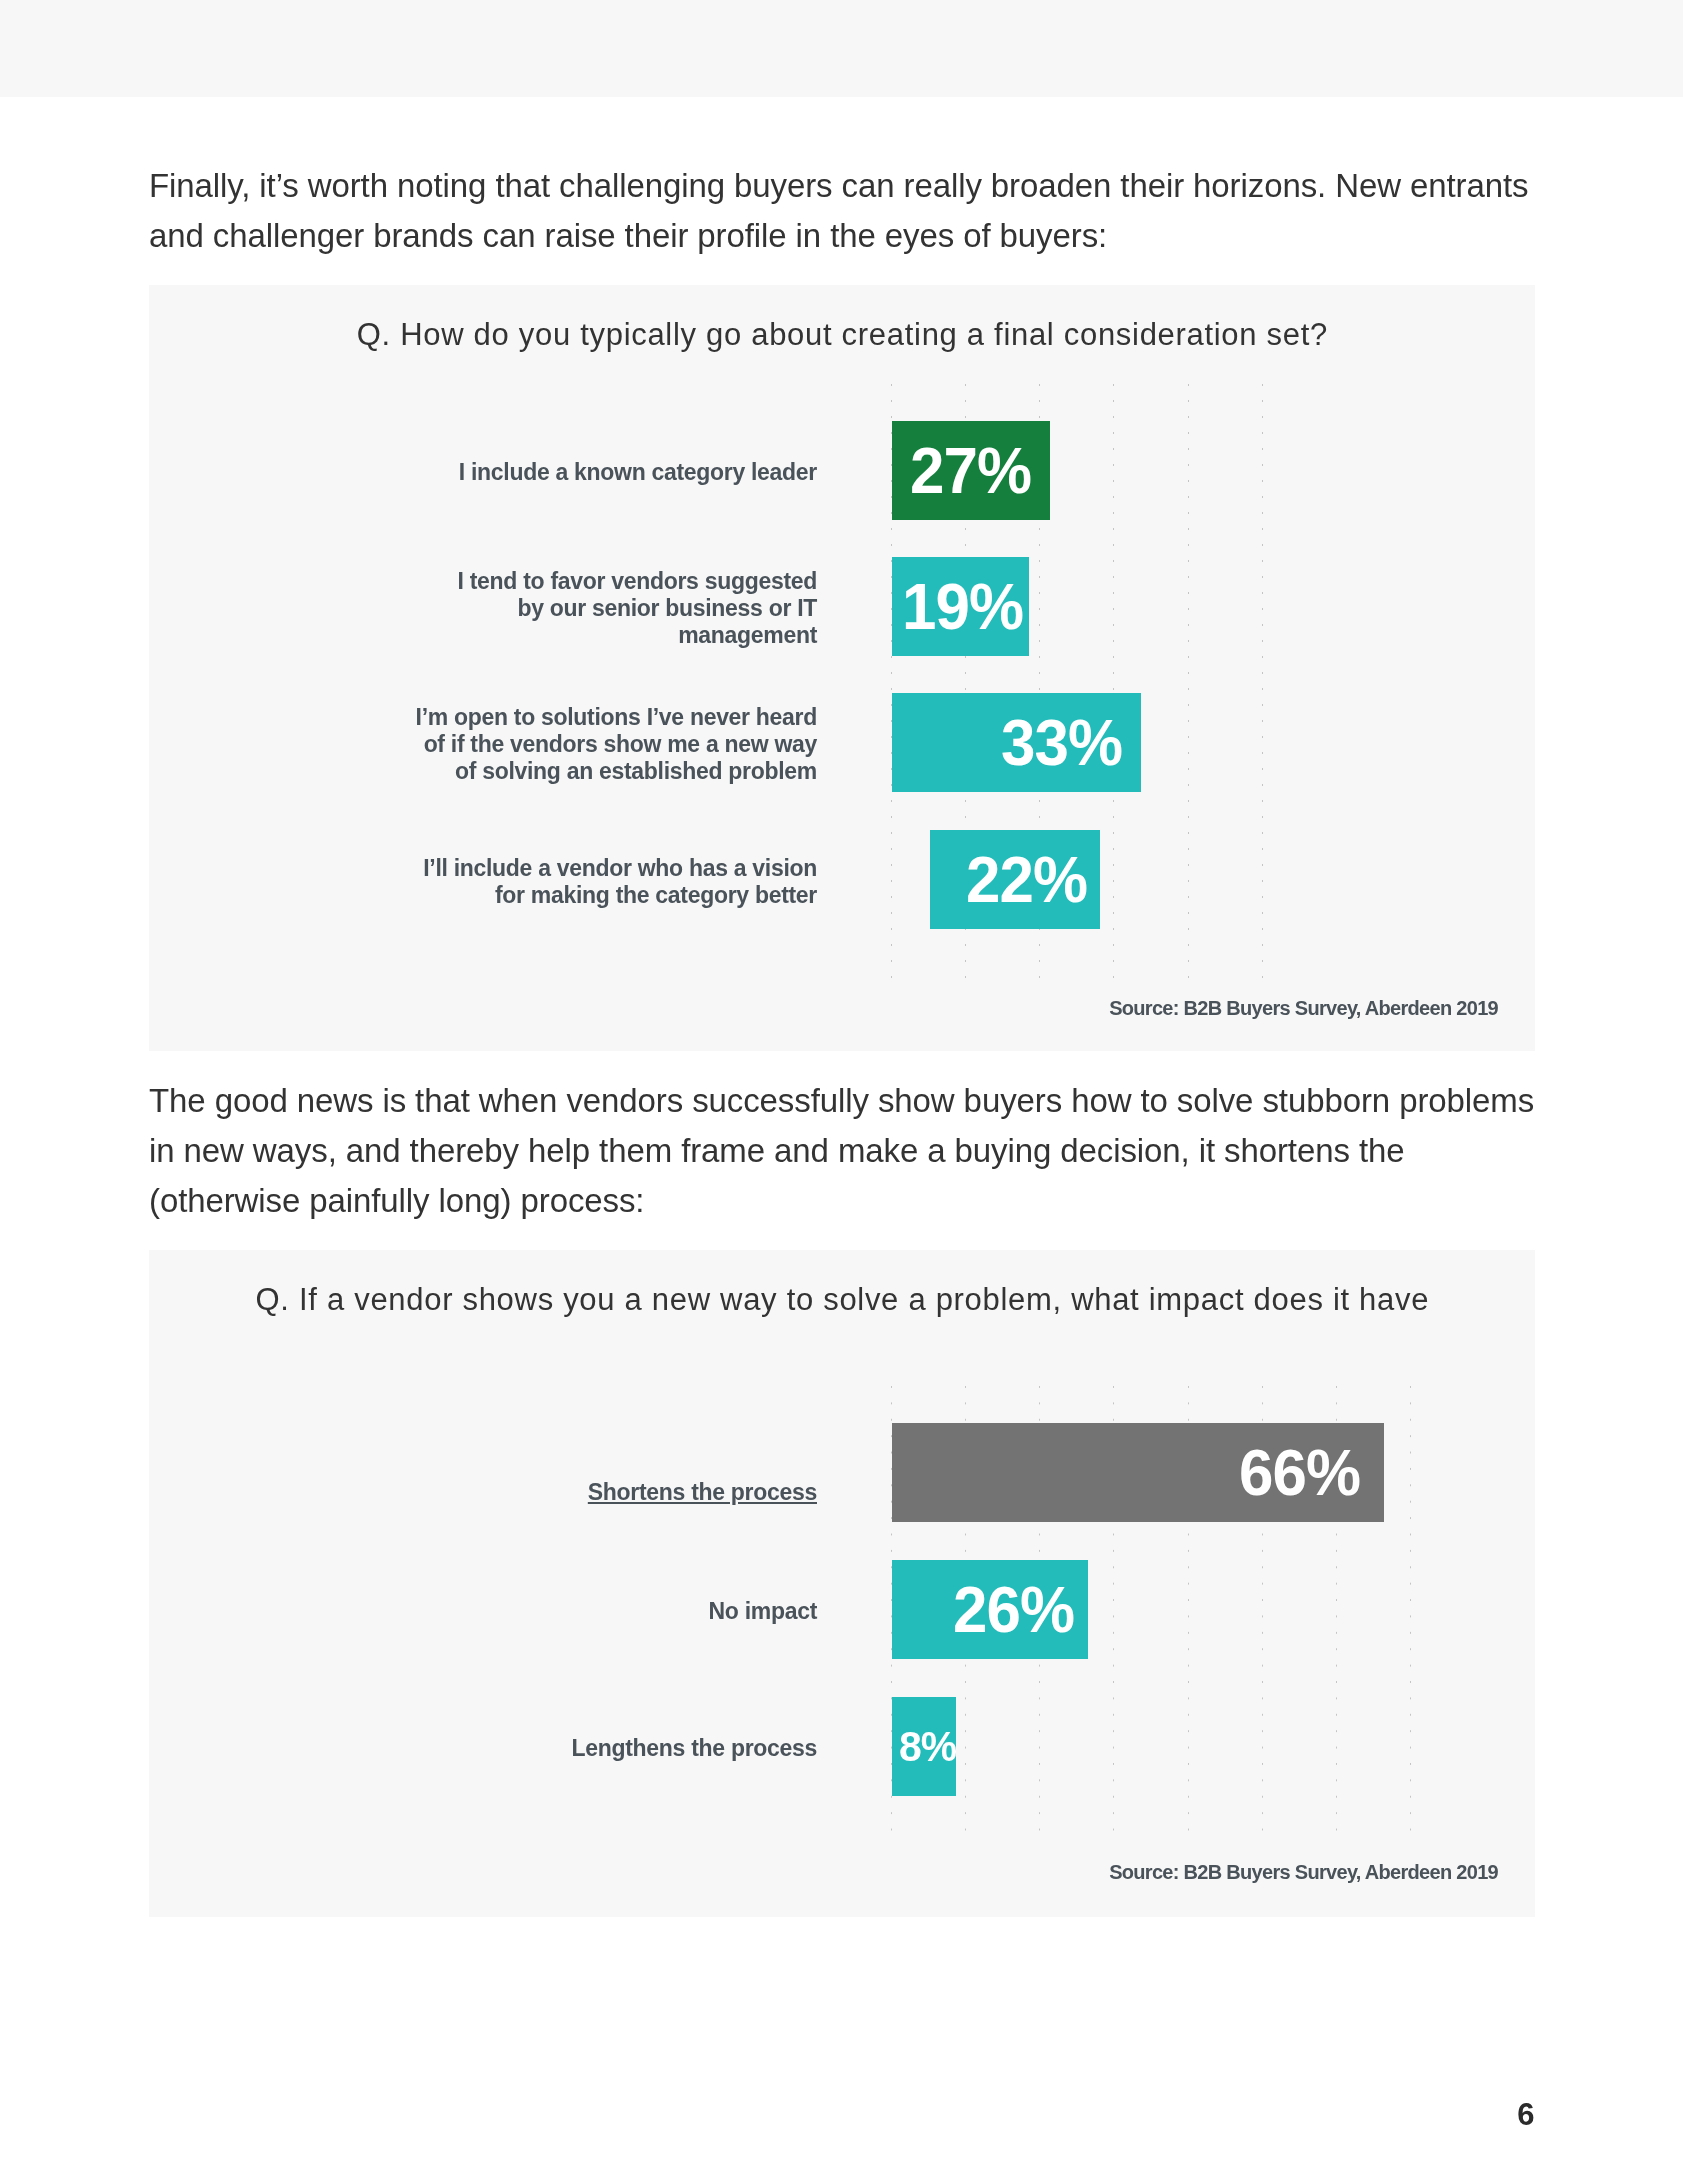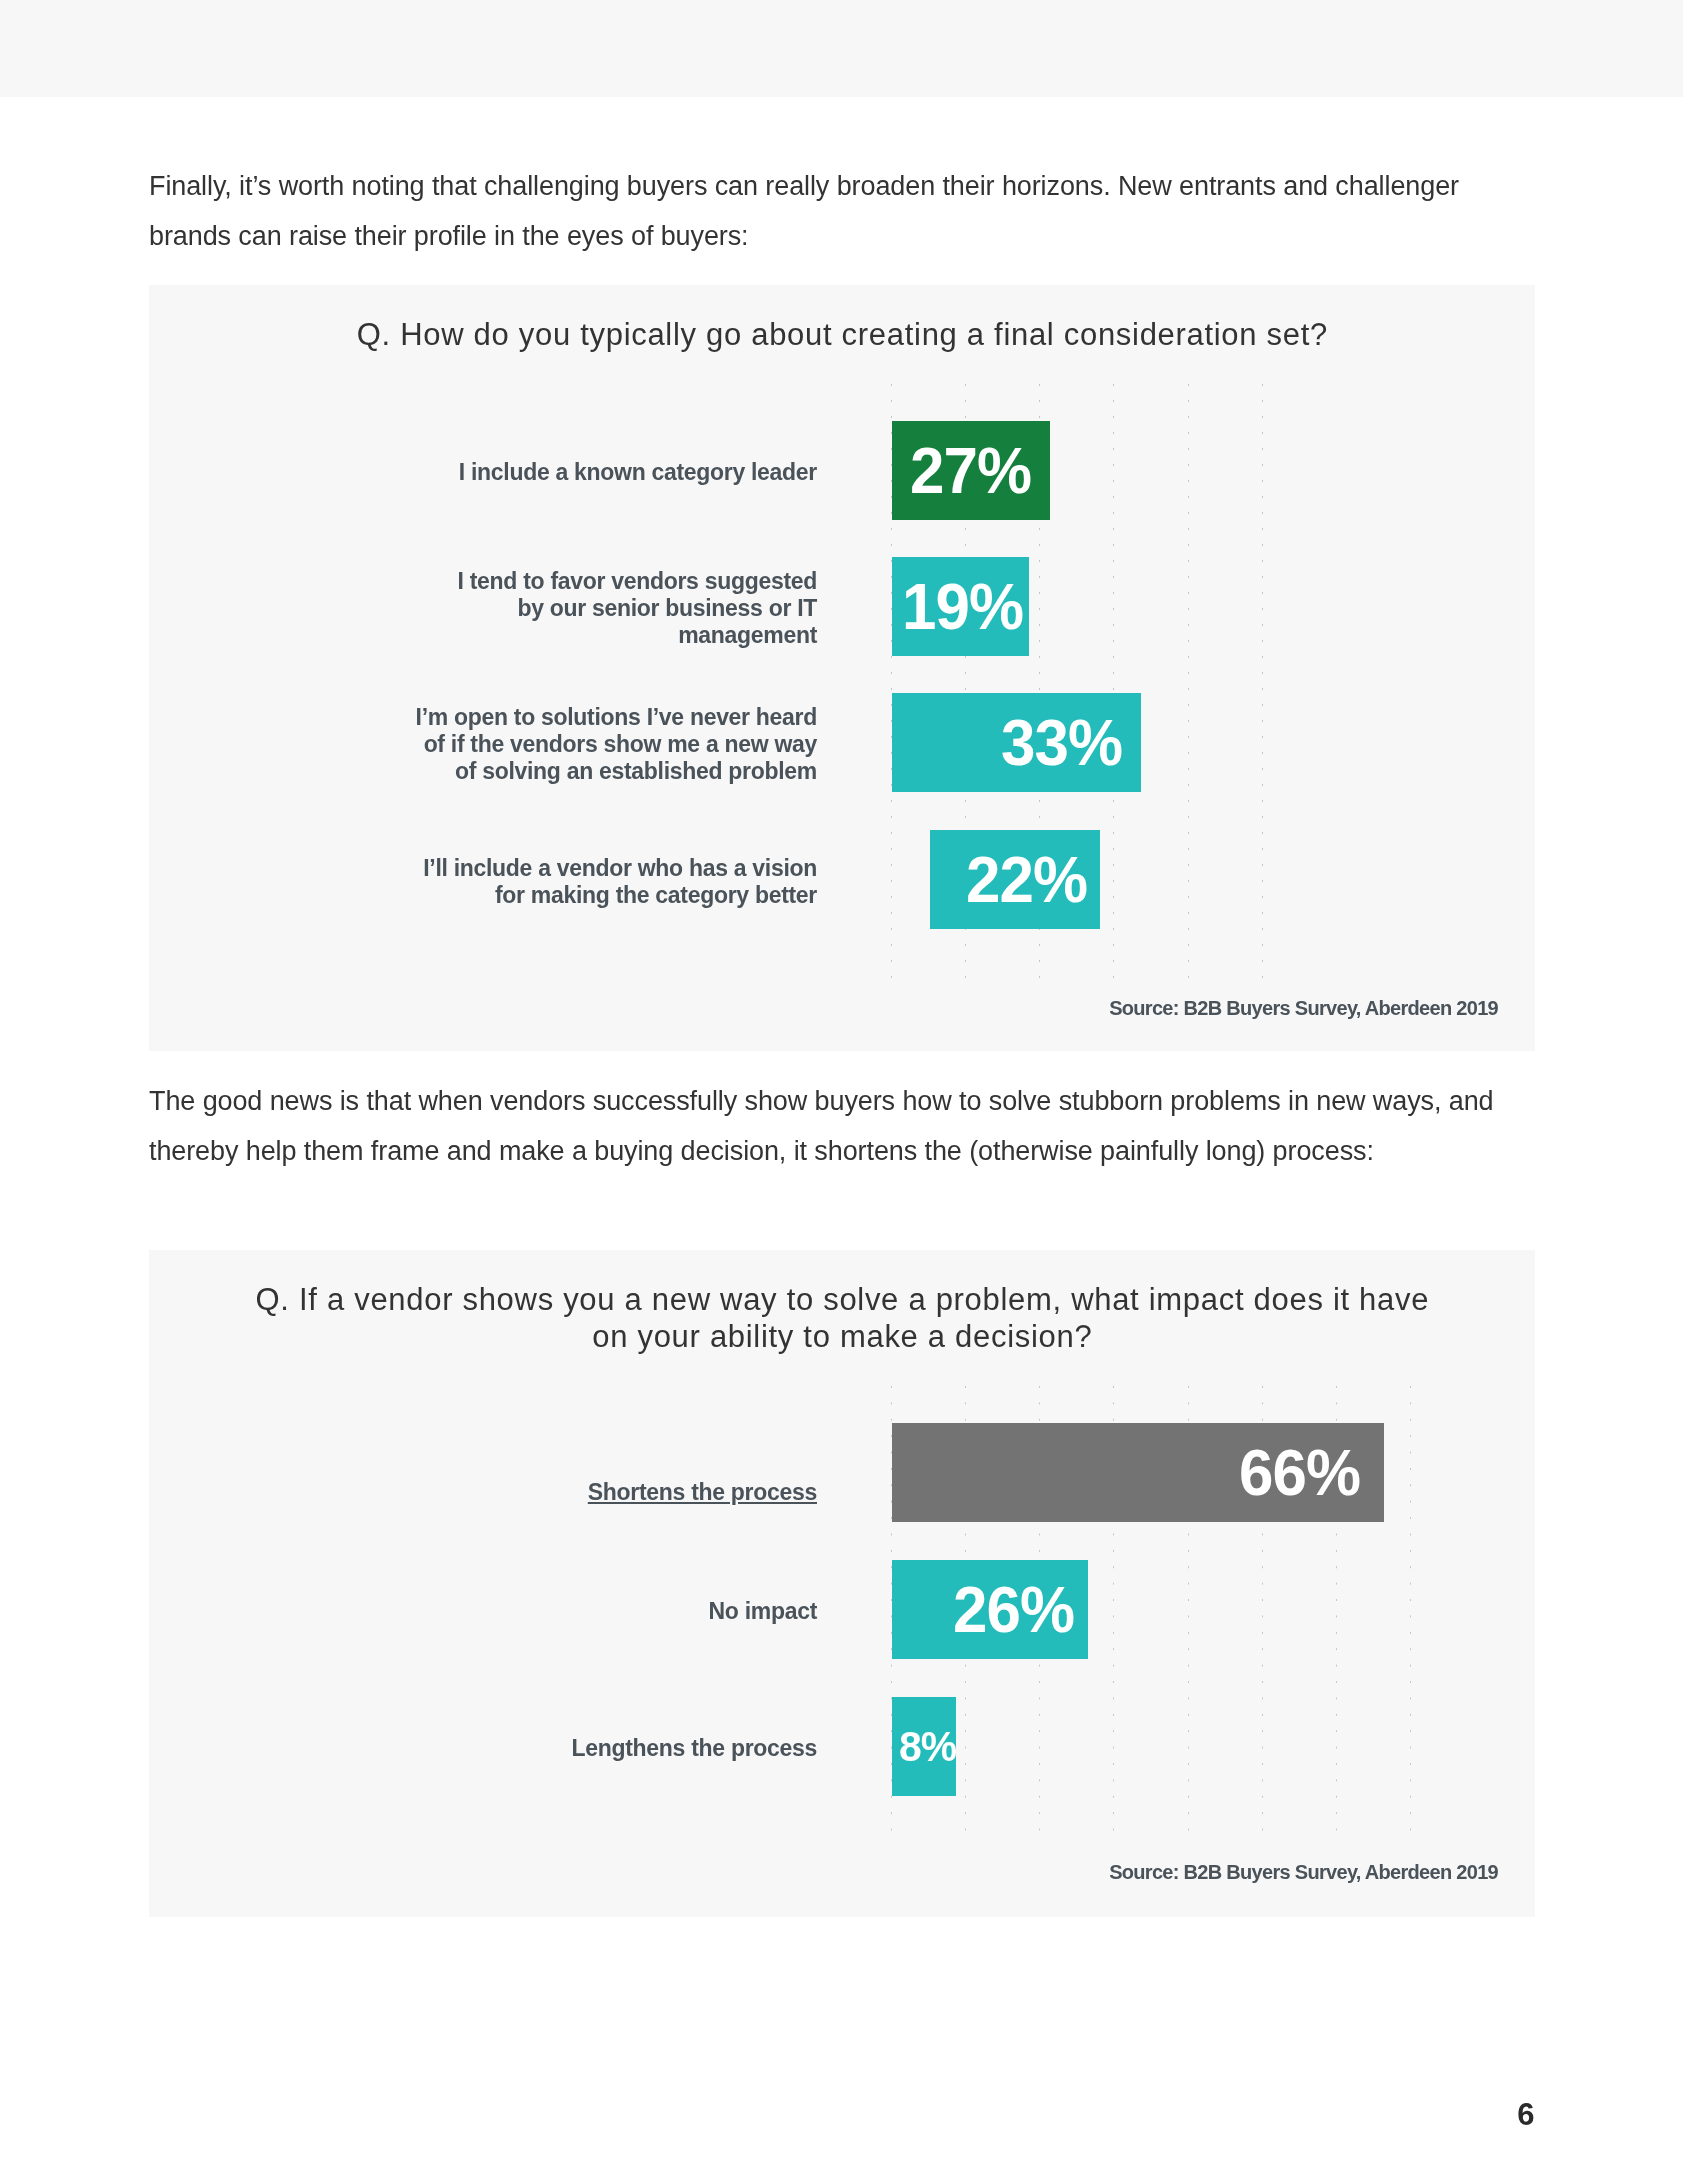--- a/index.html
+++ b/index.html
@@ -5,21 +5,21 @@
   html,body{margin:0;padding:0;}
   
   .aa{will-change:opacity;opacity:0.999;}
   body{
     width:1683px;height:2178px;position:relative;overflow:hidden;
     background:#ffffff;
     font-family:"Liberation Sans", sans-serif;
     -webkit-font-smoothing:antialiased;
   }
   .topband{position:absolute;left:0;top:0;width:1683px;height:97px;background:#f7f7f7;}
-  .para{position:absolute;color:#333333;font-size:27px;line-height:50px;letter-spacing:-0.1px;}
+  .para{position:absolute;color:#333333;font-size:33px;line-height:50px;letter-spacing:-0.1px;}
   #para1{left:149px;top:161px;width:1386px;}
   #para2{left:149px;top:1076px;width:1396px;}
 
   .chart{position:absolute;background:#f7f7f7;}
   #chart1{left:149px;top:285px;width:1386px;height:766px;}
   #chart2{left:149px;top:1250px;width:1386px;height:667px;}
 
   .ctitle{position:absolute;left:0;width:100%;text-align:center;color:#333333;font-size:31px;
           line-height:37px;letter-spacing:0.7px;text-indent:0.7px;}
   .grid{position:absolute;top:0;left:0;width:100%;height:100%;}
@@ -90,21 +90,20 @@
       </div>
     </div>
   <div class="src aa" id="c1src" style="right:37px;bottom:31px;">Source: B2B Buyers Survey, Aberdeen 2019</div>
 </div>
 
 <div class="para aa" id="para2">The good news is that when vendors successfully show buyers how to solve stubborn problems in new ways, and thereby help them frame and make a buying decision, it shortens the (otherwise painfully long) process:</div>
 
 <div class="chart" id="chart2">
   <div class="ctitle aa" id="c2title" style="top:31px;">
       <div>Q. If a vendor shows you a new way to solve a problem, what impact does it have</div>
-      <div>on your ability to make a decision?</div>
     </div>
   <div class="grid" id="c2grid">
       <div class="gcol" style="left: 742px; top: 136px; height: 447px; background-size: 1px 16.4px;"></div>
       <div class="gcol" style="left: 816px; top: 136px; height: 447px; background-size: 1px 16.4px;"></div>
       <div class="gcol" style="left: 890px; top: 136px; height: 447px; background-size: 1px 16.4px;"></div>
       <div class="gcol" style="left: 964px; top: 136px; height: 447px; background-size: 1px 16.4px;"></div>
       <div class="gcol" style="left: 1039px; top: 136px; height: 447px; background-size: 1px 16.4px;"></div>
       <div class="gcol" style="left: 1113px; top: 136px; height: 447px; background-size: 1px 16.4px;"></div>
       <div class="gcol" style="left: 1187px; top: 136px; height: 447px; background-size: 1px 16.4px;"></div>
       <div class="gcol" style="left: 1261px; top: 136px; height: 447px; background-size: 1px 16.4px;"></div>

